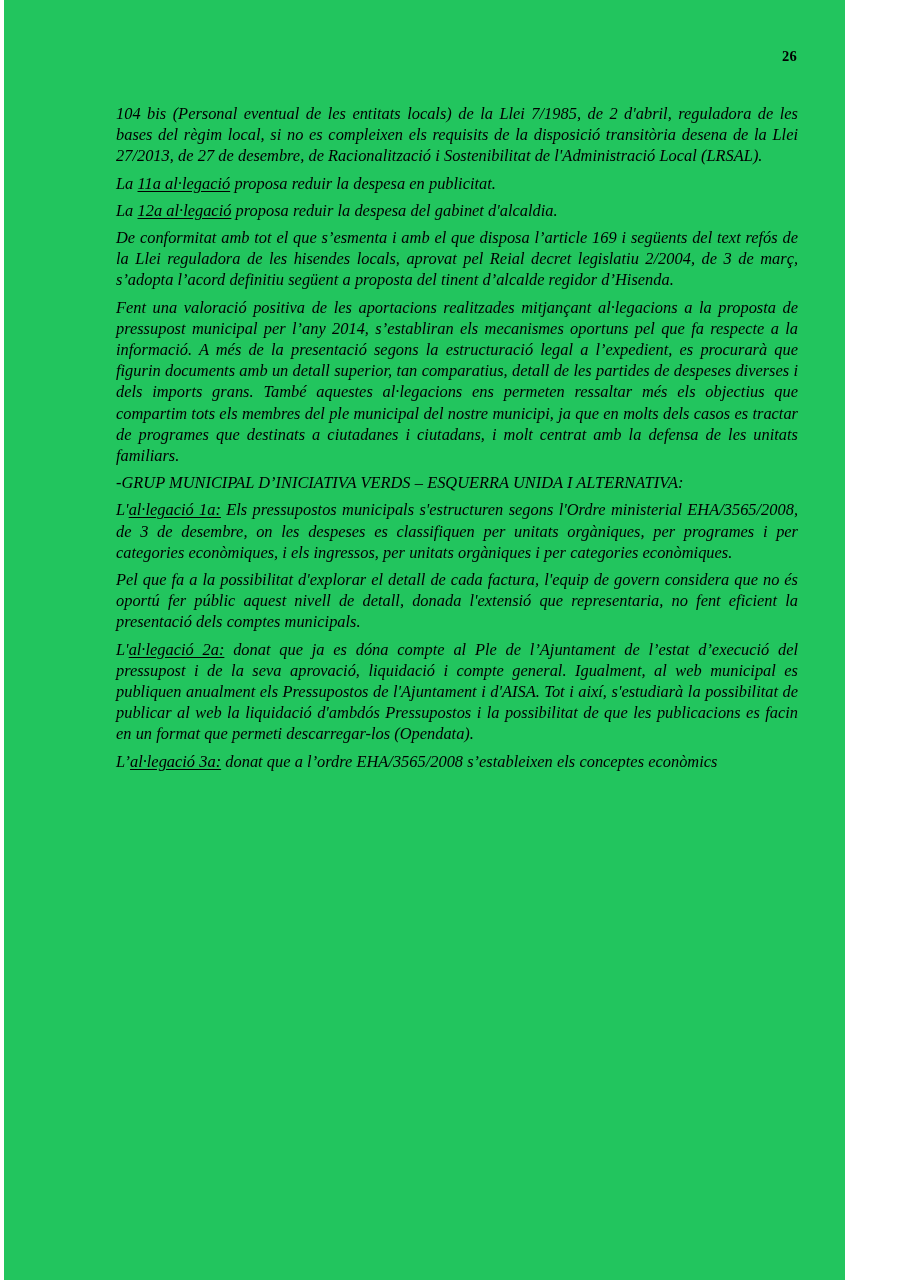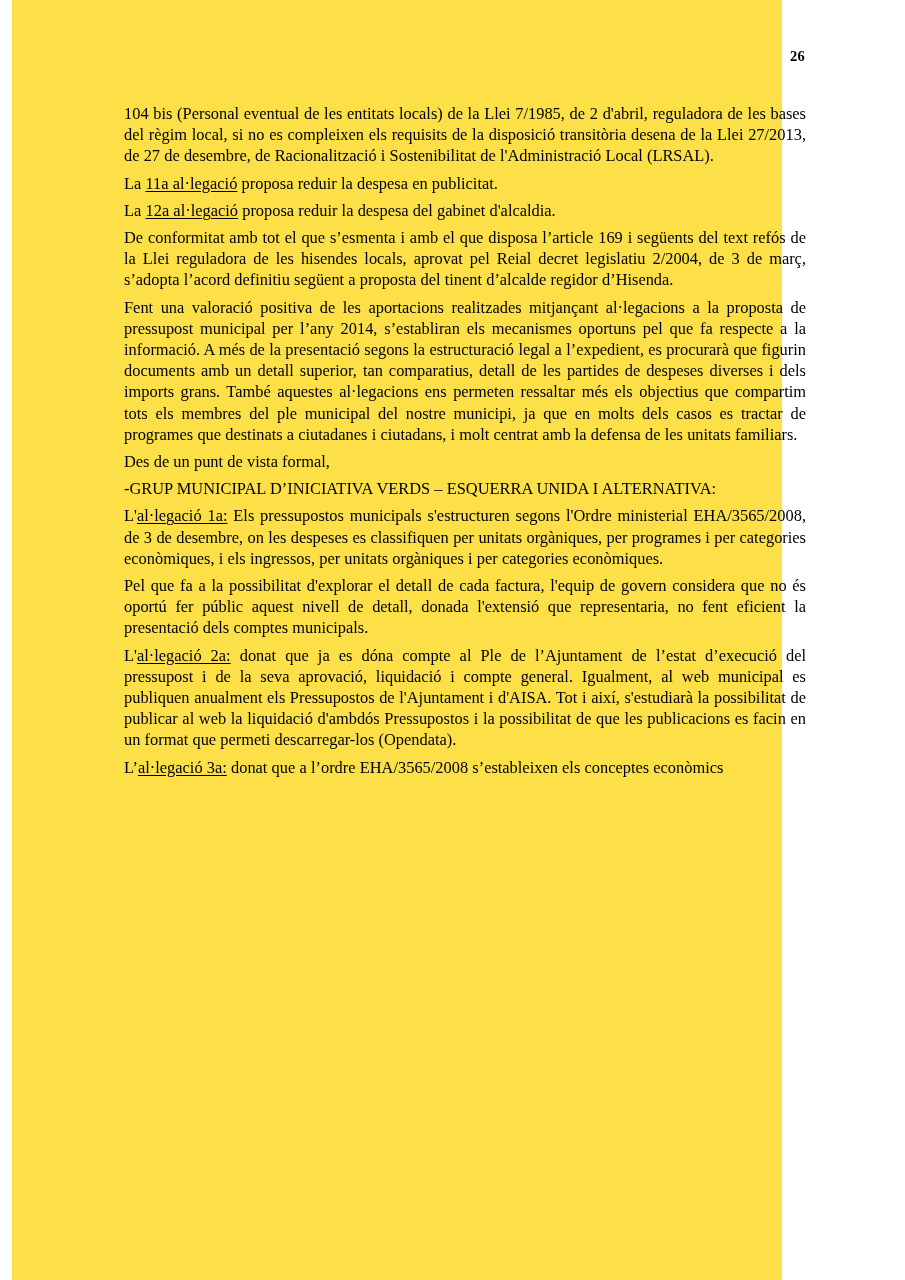--- a/index.html
+++ b/index.html
@@ -13,25 +13,25 @@
     height: 1280px;
     position: relative;
     overflow: hidden;
     font-family: "Liberation Serif", "DejaVu Serif", serif;
     color: #000000;
     -webkit-font-smoothing: antialiased;
   }
 
   .page {
     position: absolute;
-    left: 12px;
+    left: 4px;
     top: 0;
-    width: 770px;
+    width: 841px;
     height: 1280px;
-    background: #fde047;
+    background: #22c55e;
   }
 
   
   .page-header {
     position: absolute;
     left: 112px;
     top: 47px;
     width: 681px;
     text-align: right;
     font-size: 14.5px;
@@ -39,20 +39,21 @@
     line-height: 18px;
     letter-spacing: 0.2px;
   }
 
   
   .content {
     position: absolute;
     left: 112px;
     top: 103px;
     width: 682px;
+    font-style: italic;
   }
 
   p.para {
     margin: 0 0 0 0;
     font-size: 16.4px;
     line-height: 21.2px;
     text-align: justify;
     text-justify: inter-word;
     hyphens: none;
     word-spacing: 0.1px;
@@ -73,21 +74,20 @@
 
   <div class="page-header">26</div>
 
   <div class="content">
 
   <p class="para"><span>104 bis (Personal eventual de les entitats locals) de la Llei 7/1985, de 2 d'abril, reguladora de les bases del règim local, si no es compleixen els requisits de la disposició transitòria desena de la Llei 27/2013, de 27 de desembre, de Racionalització i Sostenibilitat de l'Administració Local (LRSAL).</span></p>
       <p class="para"><span>La </span><span class="u">11a al·legació</span><span> proposa reduir la despesa en publicitat.</span></p>
       <p class="para"><span>La </span><span class="u">12a al·legació</span><span> proposa reduir la despesa del gabinet d'alcaldia.</span></p>
       <p class="para extra-gap"><span>De conformitat amb tot el que s’esmenta i amb el que disposa l’article 169 i següents del text refós de la Llei reguladora de les hisendes locals, aprovat pel Reial decret legislatiu 2/2004, de 3 de març, s’adopta l’acord definitiu següent a proposta del tinent d’alcalde regidor d’Hisenda.</span></p>
       <p class="para"><span>Fent una valoració positiva de les aportacions realitzades mitjançant al·legacions a la proposta de pressupost municipal per l’any 2014, s’establiran els mecanismes oportuns pel que fa respecte a  la informació. A més de la presentació segons la estructuració legal a l’expedient, es procurarà que figurin documents amb un detall superior, tan comparatius, detall de les partides de despeses diverses i dels imports grans. També aquestes al·legacions ens permeten ressaltar més els objectius que compartim tots els membres del ple municipal del nostre municipi, ja que en molts dels casos es tractar de programes que destinats a ciutadanes i ciutadans, i molt centrat amb la defensa de les unitats familiars.</span></p>
-      <p class="para"><span>Des de un punt de vista formal,</span></p>
       <p class="para"><span>-GRUP MUNICIPAL D’INICIATIVA VERDS – ESQUERRA UNIDA I ALTERNATIVA:</span></p>
       <p class="para"><span>L'</span><span class="u">al·legació 1a:</span><span> Els pressupostos municipals s'estructuren segons l'Ordre ministerial EHA/3565/2008, de 3 de desembre, on les despeses es classifiquen per unitats orgàniques, per programes i per categories econòmiques, i els ingressos, per unitats orgàniques i per categories econòmiques.</span></p>
       <p class="para"><span>Pel que fa a la possibilitat d'explorar el detall de cada factura, l'equip de govern considera que no és oportú fer públic aquest nivell de detall, donada l'extensió que representaria, no fent eficient la presentació dels comptes municipals.</span></p>
       <p class="para"><span>L'</span><span class="u">al·legació 2a:</span><span> donat que ja es dóna compte al Ple de l’Ajuntament de l’estat d’execució del pressupost i de la seva aprovació, liquidació i compte general. Igualment, al web municipal es publiquen anualment els Pressupostos de l'Ajuntament i d'AISA. Tot i així, s'estudiarà la possibilitat de publicar al web la liquidació d'ambdós Pressupostos i la possibilitat de que les publicacions es facin en un format que permeti descarregar-los (Opendata).</span></p>
       <p class="para"><span>L’</span><span class="u">al·legació 3a:</span><span>  donat que a l’ordre EHA/3565/2008 s’estableixen els conceptes econòmics</span></p>
     </div>
 
 </div>
 
 </body></html>

